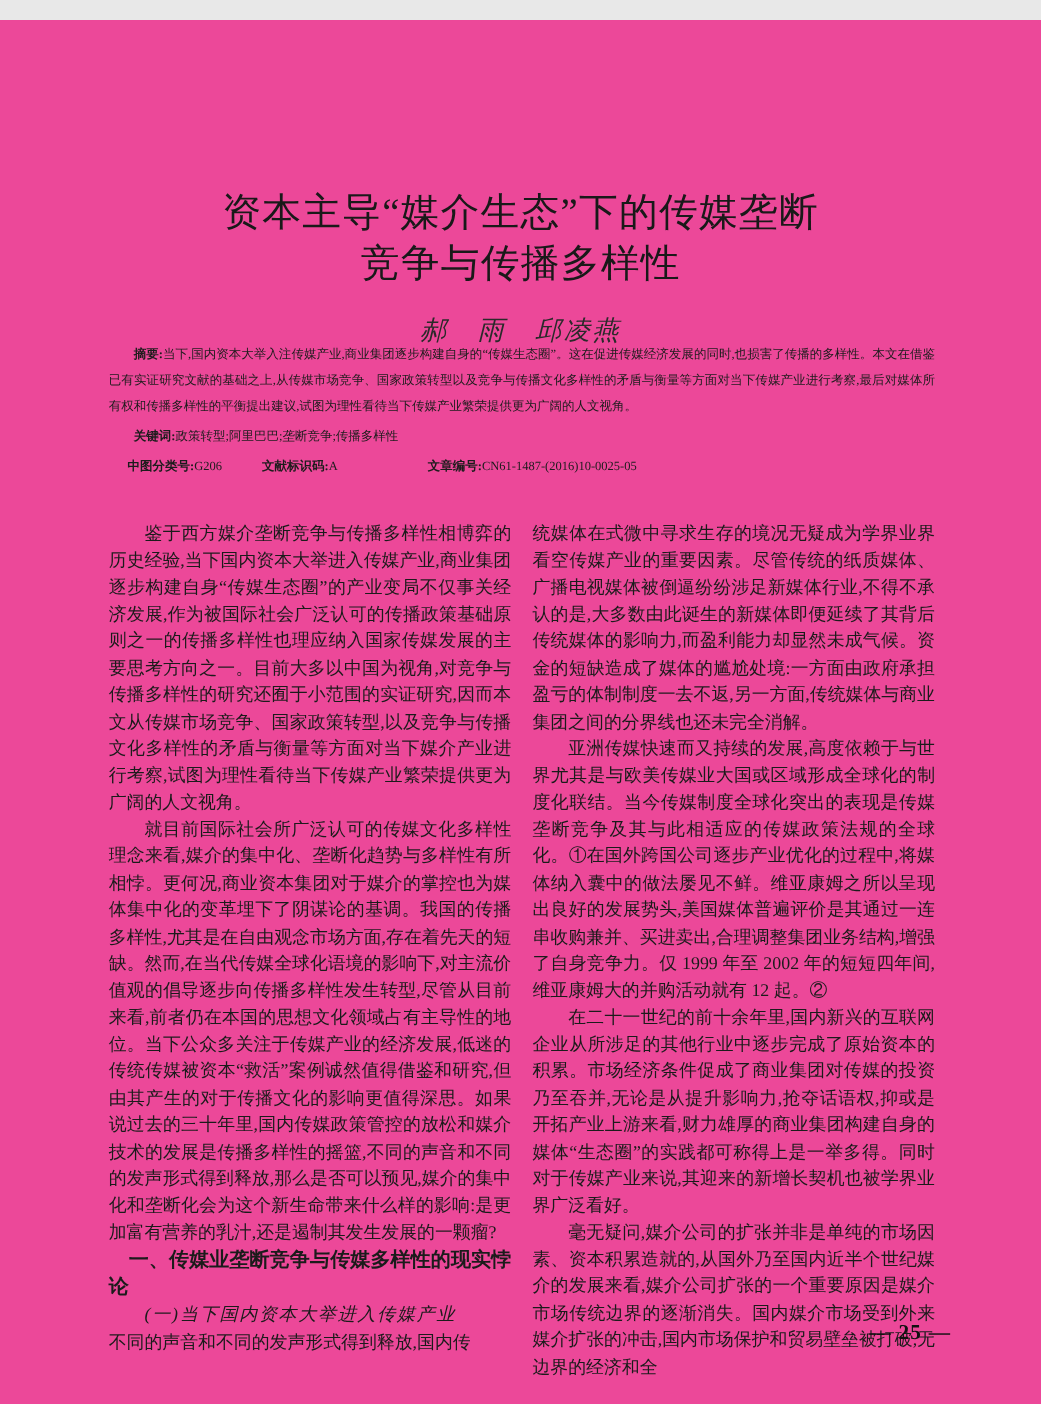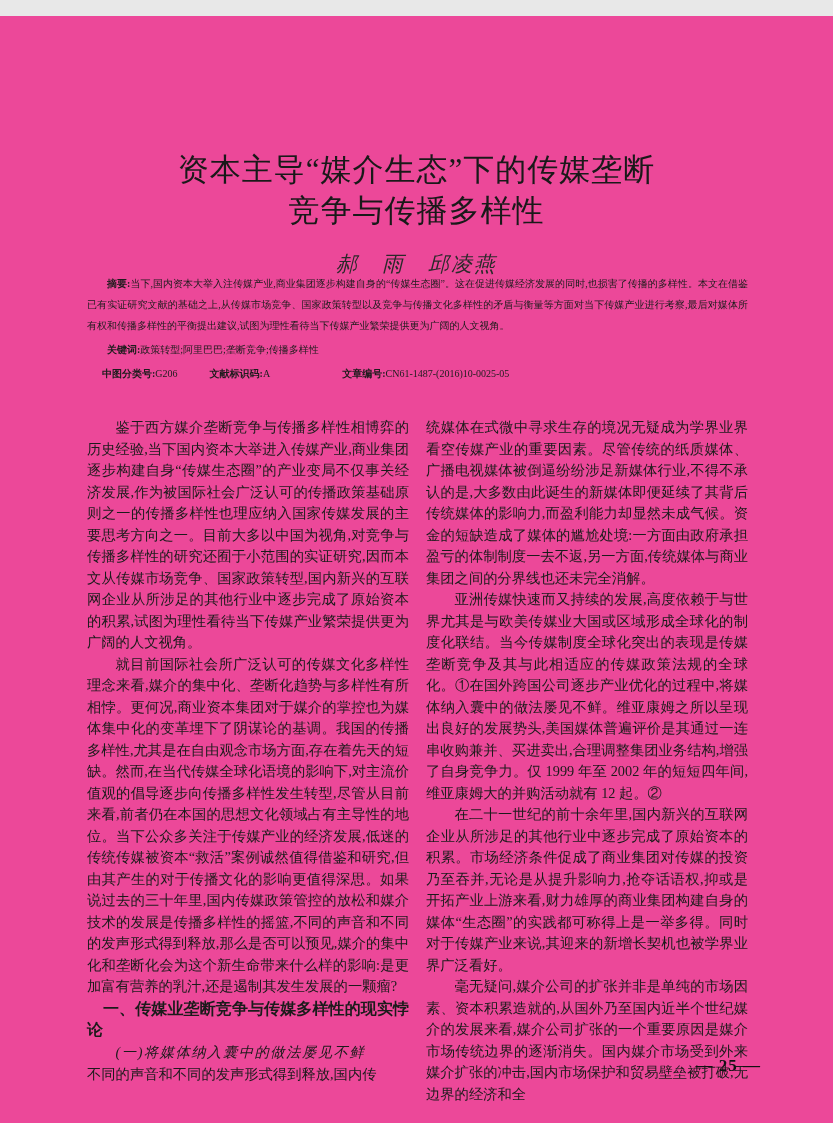--- a/index.html
+++ b/index.html
@@ -109,24 +109,24 @@
   <div class="authors">郝　雨　邱凌燕</div>
 
   <div class="front-matter">
     <p class="abstract"><span class="label-bold">摘要:</span><span>当下,国内资本大举入注传媒产业,商业集团逐步构建自身的“传媒生态圈”。这在促进传媒经济发展的同时,也损害了传播的多样性。本文在借鉴已有实证研究文献的基础之上,从传媒市场竞争、国家政策转型以及竞争与传播文化多样性的矛盾与衡量等方面对当下传媒产业进行考察,最后对媒体所有权和传播多样性的平衡提出建议,试图为理性看待当下传媒产业繁荣提供更为广阔的人文视角。</span></p>
     <p class="keywords-line"><span class="label-bold">关键词:</span><span>政策转型;阿里巴巴;垄断竞争;传播多样性</span></p>
     <p class="codes-line"><span class="codes-seg1"><span class="label-bold">中图分类号:</span><span>G206</span></span><span class="codes-seg2"><span class="label-bold">文献标识码:</span><span>A</span></span><span><span class="label-bold">文章编号:</span><span>CN61-1487-(2016)10-0025-05</span></span></p>
   </div>
 
   <div class="body-columns">
     <div class="col">
-      <p>鉴于西方媒介垄断竞争与传播多样性相博弈的历史经验,当下国内资本大举进入传媒产业,商业集团逐步构建自身“传媒生态圈”的产业变局不仅事关经济发展,作为被国际社会广泛认可的传播政策基础原则之一的传播多样性也理应纳入国家传媒发展的主要思考方向之一。目前大多以中国为视角,对竞争与传播多样性的研究还囿于小范围的实证研究,因而本文从传媒市场竞争、国家政策转型,国内新兴的互联网企业从所涉足的其他行业中逐步完成了原始资本的积累,试图为理性看待当下传媒产业繁荣提供更为广阔的人文视角。</p>
+      <p>鉴于西方媒介垄断竞争与传播多样性相博弈的历史经验,当下国内资本大举进入传媒产业,商业集团逐步构建自身“传媒生态圈”的产业变局不仅事关经济发展,作为被国际社会广泛认可的传播政策基础原则之一的传播多样性也理应纳入国家传媒发展的主要思考方向之一。目前大多以中国为视角,对竞争与传播多样性的研究还囿于小范围的实证研究,因而本文从传媒市场竞争、国家政策转型,以及竞争与传播文化多样性的矛盾与衡量等方面对当下媒介产业进行考察,试图为理性看待当下传媒产业繁荣提供更为广阔的人文视角。</p>
       <p>就目前国际社会所广泛认可的传媒文化多样性理念来看,媒介的集中化、垄断化趋势与多样性有所相悖。更何况,商业资本集团对于媒介的掌控也为媒体集中化的变革埋下了阴谋论的基调。我国的传播多样性,尤其是在自由观念市场方面,存在着先天的短缺。然而,在当代传媒全球化语境的影响下,对主流价值观的倡导逐步向传播多样性发生转型,尽管从目前来看,前者仍在本国的思想文化领域占有主导性的地位。当下公众多关注于传媒产业的经济发展,低迷的传统传媒被资本“救活”案例诚然值得借鉴和研究,但由其产生的对于传播文化的影响更值得深思。如果说过去的三十年里,国内传媒政策管控的放松和媒介技术的发展是传播多样性的摇篮,不同的声音和不同的发声形式得到释放,那么是否可以预见,媒介的集中化和垄断化会为这个新生命带来什么样的影响:是更加富有营养的乳汁,还是遏制其发生发展的一颗瘤?</p>
       <h3 class="section-heading">一、传媒业垄断竞争与传媒多样性的现实悖论</h3>
-      <p class="subsection-heading">(一)将媒体纳入囊中的做法屡见不鲜</p>
+      <p class="subsection-heading">(一)当下国内资本大举进入传媒产业</p>
       <p class="continuation">不同的声音和不同的发声形式得到释放,国内传</p>
     </div>
     <div class="col">
       <p class="continuation">统媒体在式微中寻求生存的境况无疑成为学界业界看空传媒产业的重要因素。尽管传统的纸质媒体、广播电视媒体被倒逼纷纷涉足新媒体行业,不得不承认的是,大多数由此诞生的新媒体即便延续了其背后传统媒体的影响力,而盈利能力却显然未成气候。资金的短缺造成了媒体的尴尬处境:一方面由政府承担盈亏的体制制度一去不返,另一方面,传统媒体与商业集团之间的分界线也还未完全消解。</p>
       <p>亚洲传媒快速而又持续的发展,高度依赖于与世界尤其是与欧美传媒业大国或区域形成全球化的制度化联结。当今传媒制度全球化突出的表现是传媒垄断竞争及其与此相适应的传媒政策法规的全球化。①在国外跨国公司逐步产业优化的过程中,将媒体纳入囊中的做法屡见不鲜。维亚康姆之所以呈现出良好的发展势头,美国媒体普遍评价是其通过一连串收购兼并、买进卖出,合理调整集团业务结构,增强了自身竞争力。仅 1999 年至 2002 年的短短四年间,维亚康姆大的并购活动就有 12 起。②</p>
       <p>在二十一世纪的前十余年里,国内新兴的互联网企业从所涉足的其他行业中逐步完成了原始资本的积累。市场经济条件促成了商业集团对传媒的投资乃至吞并,无论是从提升影响力,抢夺话语权,抑或是开拓产业上游来看,财力雄厚的商业集团构建自身的媒体“生态圈”的实践都可称得上是一举多得。同时对于传媒产业来说,其迎来的新增长契机也被学界业界广泛看好。</p>
       <p>毫无疑问,媒介公司的扩张并非是单纯的市场因素、资本积累造就的,从国外乃至国内近半个世纪媒介的发展来看,媒介公司扩张的一个重要原因是媒介市场传统边界的逐渐消失。国内媒介市场受到外来媒介扩张的冲击,国内市场保护和贸易壁垒被打破,无边界的经济和全</p>
     </div>
   </div>
 

